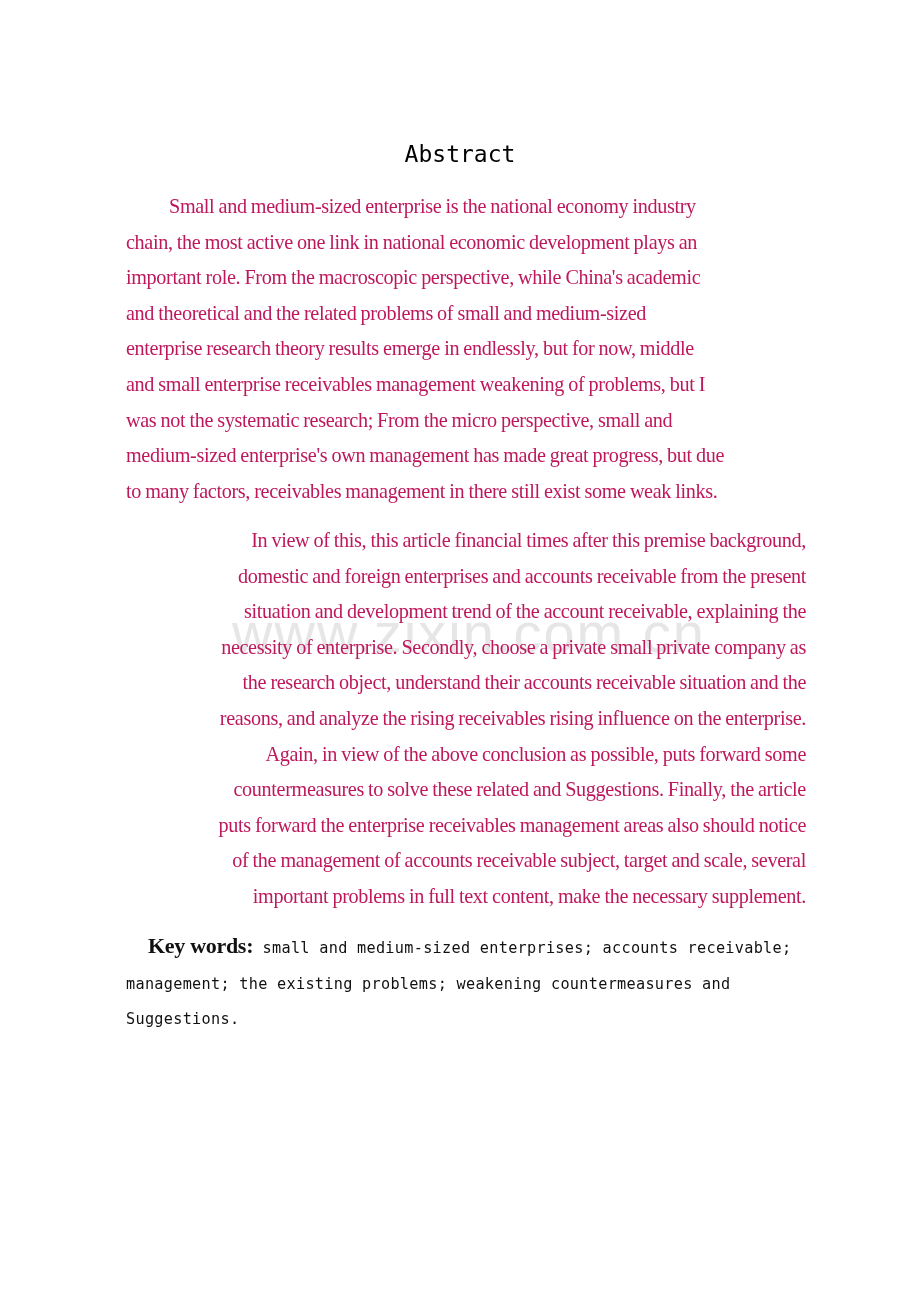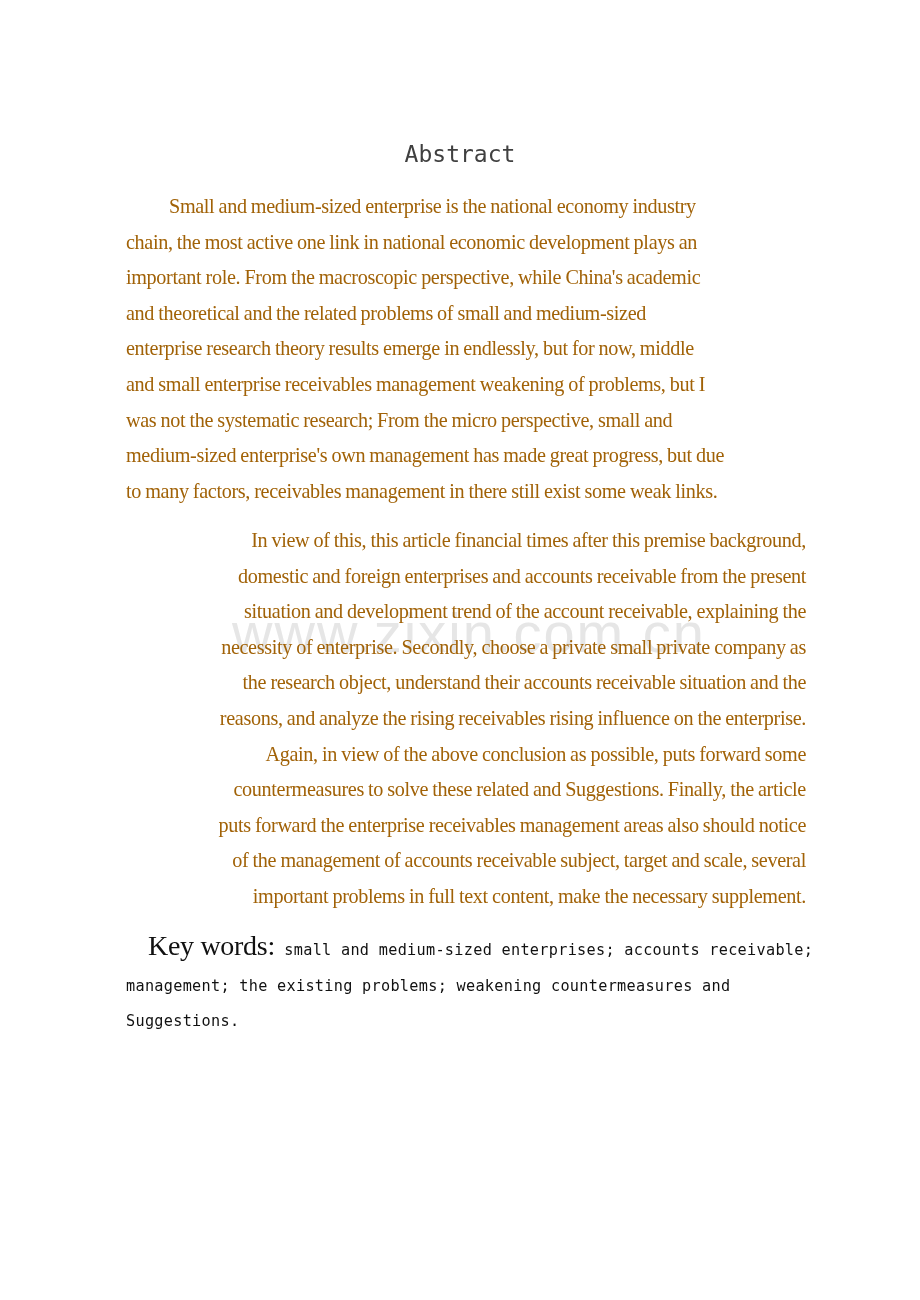--- a/index.html
+++ b/index.html
@@ -1,37 +1,37 @@
 <!DOCTYPE html>
 <html><head>
 <meta charset="utf-8">
 <style>
   html, body { margin: 0; padding: 0; background: #ffffff; }
   body { width: 920px; height: 1300px; position: relative; overflow: hidden; color: #000; }
   .title {
     position: absolute; left: 0; width: 920px; top: 141px; text-align: center;
-    font-family: "DejaVu Sans Mono", monospace; font-size: 23px; color: #404040;
+    font-family: "DejaVu Sans Mono", monospace; font-size: 23px; color: #000000;
   }
   .body {
     position: absolute; left: 126px; width: 680px;
     font-family: "Liberation Serif", serif; font-size: 20.2px; line-height: 35.6px;
-    color: #a16207; letter-spacing: -0.35px; word-spacing: -0.5px;
+    color: #be185d; letter-spacing: -0.35px; word-spacing: -0.5px;
   }
   .line { white-space: nowrap; display: block; }
   .p1 { top: 189px; }
   .p2 { top: 523px; text-align: right; }
   .ind1 { padding-left: 43px; }
   .ind2 { padding-left: 37px; }
   .keywords {
     position: absolute; left: 126px; top: 928px; width: 700px;
     font-family: "DejaVu Sans Mono", monospace; font-size: 15.2px; line-height: 35.5px; color: #111;
     letter-spacing: 0.3px;
   }
   .kw-label {
-    font-family: "Liberation Serif", serif; font-weight: normal; font-size: 28px; letter-spacing: -0.3px;
+    font-family: "Liberation Serif", serif; font-weight: bold; font-size: 22px; letter-spacing: -0.3px;
     padding-left: 22px;
   }
   .watermark {
     position: absolute; left: 232px; top: 600px;
     font-family: Liberation Sans, sans-serif; font-size: 56px; color: #e6e6e6; letter-spacing: 2px;
     z-index: 0;
   }
   .body, .title, .keywords { z-index: 1; }
 </style>
 </head>

